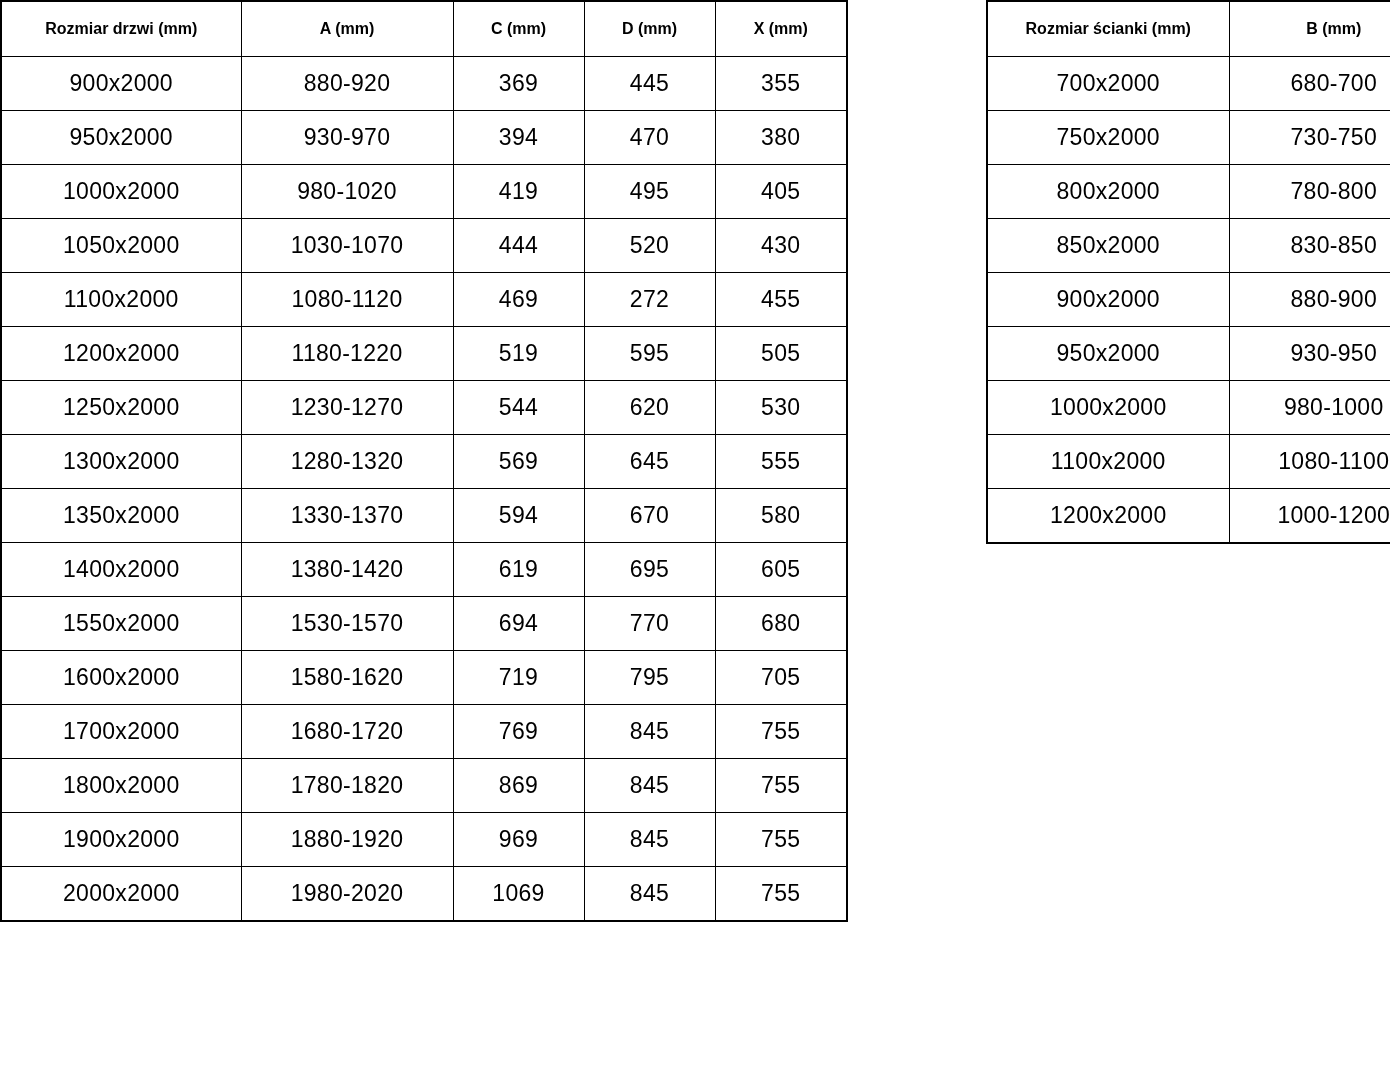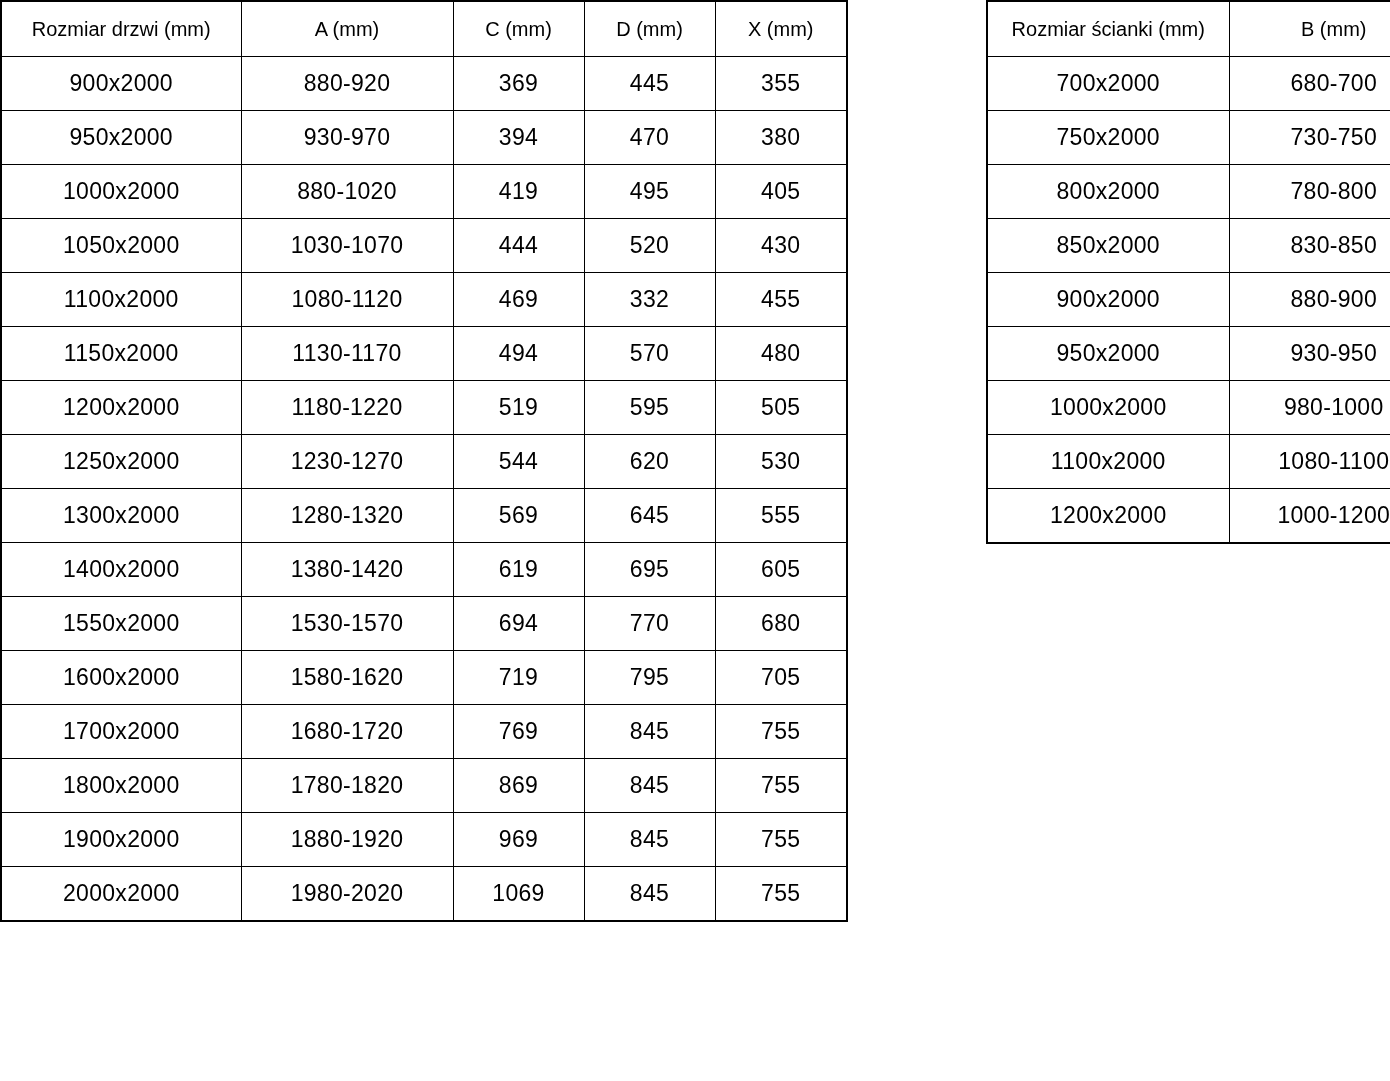--- a/index.html
+++ b/index.html
@@ -22,22 +22,22 @@
   }
   th, td {
     border: 1px solid #000000;
     text-align: center;
     vertical-align: middle;
     white-space: nowrap;
     overflow: hidden;
     padding: 0;
   }
   th {
-    font-weight: normal;
-    font-size: 20px;
+    font-weight: bold;
+    font-size: 16px;
     height: 54px;
   }
   td {
     font-size: 23px;
     font-weight: normal;
     height: 53px;
     letter-spacing: 0.3px;
   }
   #doors-table {
     left: 0;
@@ -80,45 +80,38 @@
       </tr>
       <tr>
         <td>950x2000</td>
         <td>930-970</td>
         <td>394</td>
         <td>470</td>
         <td>380</td>
       </tr>
       <tr>
         <td>1000x2000</td>
-        <td>880-1020</td>
+        <td>980-1020</td>
         <td>419</td>
         <td>495</td>
         <td>405</td>
       </tr>
       <tr>
         <td>1050x2000</td>
         <td>1030-1070</td>
         <td>444</td>
         <td>520</td>
         <td>430</td>
       </tr>
       <tr>
         <td>1100x2000</td>
         <td>1080-1120</td>
         <td>469</td>
-        <td>332</td>
+        <td>272</td>
         <td>455</td>
-      </tr>
-      <tr>
-        <td>1150x2000</td>
-        <td>1130-1170</td>
-        <td>494</td>
-        <td>570</td>
-        <td>480</td>
       </tr>
       <tr>
         <td>1200x2000</td>
         <td>1180-1220</td>
         <td>519</td>
         <td>595</td>
         <td>505</td>
       </tr>
       <tr>
         <td>1250x2000</td>
@@ -126,20 +119,27 @@
         <td>544</td>
         <td>620</td>
         <td>530</td>
       </tr>
       <tr>
         <td>1300x2000</td>
         <td>1280-1320</td>
         <td>569</td>
         <td>645</td>
         <td>555</td>
+      </tr>
+      <tr>
+        <td>1350x2000</td>
+        <td>1330-1370</td>
+        <td>594</td>
+        <td>670</td>
+        <td>580</td>
       </tr>
       <tr>
         <td>1400x2000</td>
         <td>1380-1420</td>
         <td>619</td>
         <td>695</td>
         <td>605</td>
       </tr>
       <tr>
         <td>1550x2000</td>

